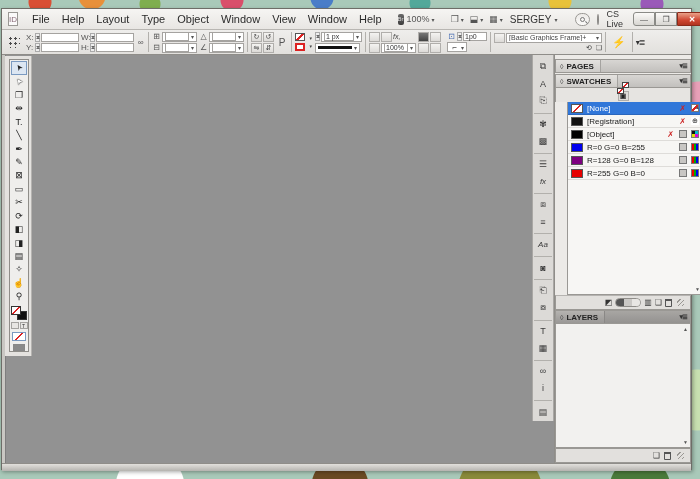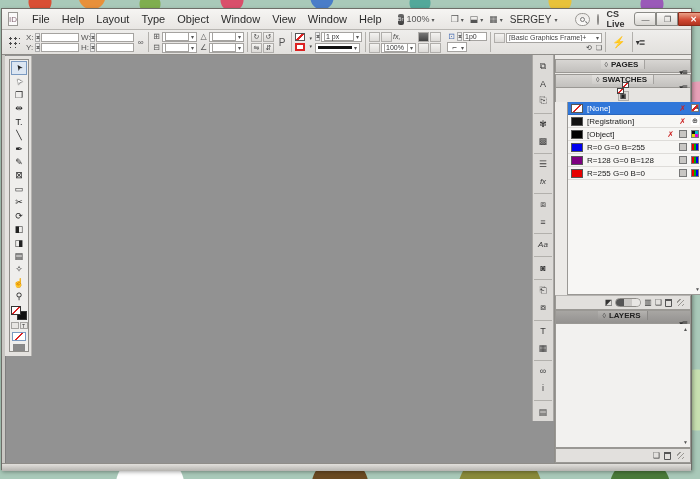--- a/index.html
+++ b/index.html
@@ -39,21 +39,21 @@
   .bridge{ width:14px; height:11px; background:linear-gradient(#6a6a6a,#3d3d3d); border-radius:2px;
     color:#ddd; font-size:6px; display:inline-flex; align-items:center; justify-content:center; }
   .spacer{ flex:1; }
   .userc{ font-size:10px; color:#333; display:inline-flex; align-items:center; gap:3px; padding:0 4px; }
   .search{ width:108px; height:13px; border:1px solid #9a9894; border-radius:7px;
     background:linear-gradient(#eceae7,#fbfaf9); display:inline-flex; align-items:center; padding:0 4px; margin:0 4px; }
   .mag{ width:5px; height:5px; border:1px solid #777; border-radius:50%; position:relative; }
   .mag::after{ content:""; position:absolute; left:4px; top:4px; width:3px; height:1px; background:#777; transform:rotate(45deg); }
   .sphere{ width:11px; height:11px; border-radius:50%; border:1px solid #8a8886;
     background:radial-gradient(circle at 35% 30%, #f6f6f6, #9a9a9a); margin:0 3px; }
-  .cslive{ font-size:9px; color:#333; margin:8px 4px;font-weight:bold; }
+  .cslive{ font-size:9px; color:#333; margin:8px 4px; }
   .winbtns{ display:flex; gap:0; margin-left:6px; }
   .wbtn{ width:22px; height:14px; border:1px solid #8a8a86; background:linear-gradient(#fbfaf8,#d8d6d2);
     font-size:8px; color:#444; display:flex; align-items:center; justify-content:center; }
   .wbtn.min{ border-radius:3px 0 0 3px; }
   .wbtn.close{ width:30px; border-radius:0 3px 3px 0; background:linear-gradient(#eaa188,#cf4631 60%,#b03420);
     color:#fff; border-color:#8a2a1a; font-weight:bold; }
   
   .controlbar{ height:26px; background:linear-gradient(#efeeec,#e2e0dd); border-top:1px solid #b8b6b2;
     border-bottom:1px solid #8f8d89; display:flex; align-items:center; padding:0 3px; font-size:8px; color:#444; }
   .cbsec{ display:flex; align-items:center; gap:2px; padding:0 3px; height:100%; }
@@ -106,21 +106,21 @@
   
   .dockcol{ position:absolute; left:530px; top:0; width:22px; height:366px; background:#dcdad7;
     border-left:1px solid #a9a7a4; border-right:1px solid #a9a7a4; display:flex; flex-direction:column; align-items:center; padding-top:4px; }
   .dicon{ width:18px; height:17px; margin-bottom:2px; display:flex; align-items:center; justify-content:center;
     font-size:9px; color:#3a3a3a; }
   .dicon.txt{ font-size:8px; font-style:italic; }
   .dgap{ width:18px; height:1px; background:#b2b0ac; margin:2px 0 3px; }
   
   .panels{ position:absolute; left:552px; top:0; width:137px; height:100%; background:#eceae7; border-left:1px solid #8f8d89; }
   .phdr{ position:absolute; left:0; width:100%; height:14px; display:flex; align-items:center;
-    background:linear-gradient(#d8d6d3,#c2c0bd); border:1px solid #9a9894; font-size:8px; font-weight:bold; color:#222;flex-direction:column; }
+    background:linear-gradient(#d8d6d3,#c2c0bd); border:1px solid #9a9894; font-size:8px; font-weight:bold; color:#222; }
   .phdr .tab{ display:flex; align-items:center; gap:3px; height:100%; padding:0 6px 0 4px;
     background:linear-gradient(#e4e2df,#ceccc9); border-right:1px solid #a5a3a0; }
   .phdr .dia{ font-size:7px; font-weight:normal; color:#444; }
   .phdr .pm{ margin-left:auto; padding-right:3px; font-size:7px; letter-spacing:-1px; color:#333; }
   .phdr.dim{ background:linear-gradient(#a8a6a3,#949290); }
   .phdr.dim .tab{ background:linear-gradient(#b5b3b0,#9a9896); border-right-color:#8a8886; }
   .sw-toolbar{ position:absolute; left:0; top:33px; width:100%; height:14px; background:#e6e4e1;
     border-left:1px solid #9a9894; border-right:1px solid #9a9894; display:flex; align-items:center; gap:3px; padding:0 4px; font-size:7.5px; color:#333;flex-direction:column; }
   .mini-proxy{ position:relative; width:12px; height:11px; }
   .mp-f{ position:absolute; left:0; top:0; width:7px; height:6px; border:1px solid #444;

